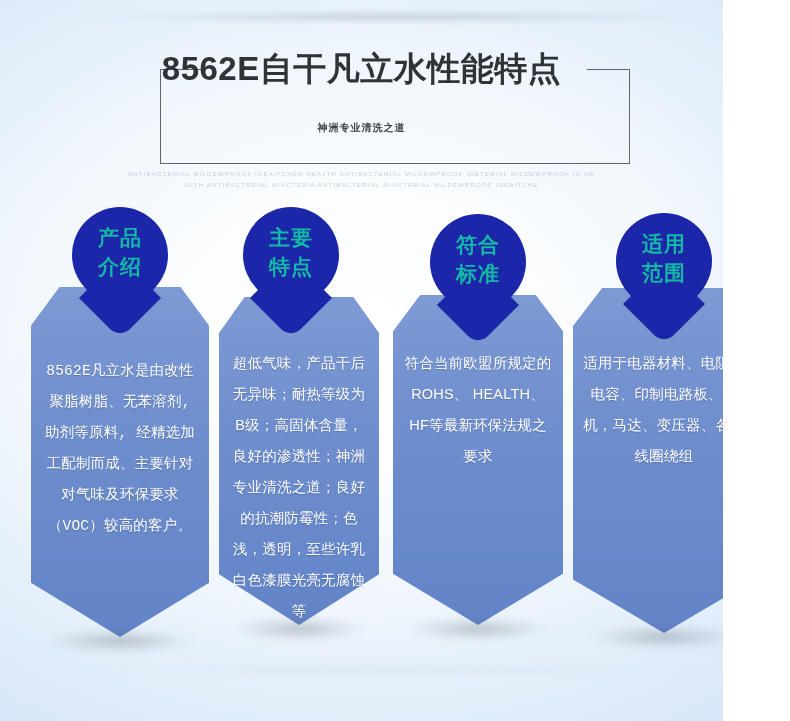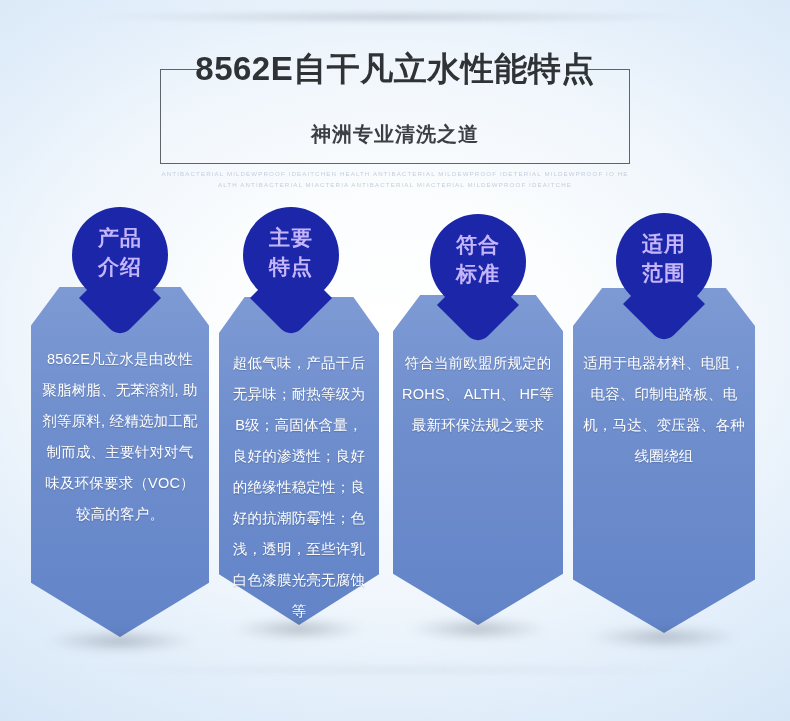--- a/index.html
+++ b/index.html
@@ -8,21 +8,21 @@
   }
   body {
     width: 790px;
     height: 721px;
     overflow: hidden;
     font-family: "Liberation Sans", "DejaVu Sans", sans-serif;
   }
 
   #poster {
     position: relative;
-    width: 790px;
+    width: 723px;
     height: 721px;
     background:
       radial-gradient(ellipse 700px 520px at 50% 46%,
         #ffffff 0%, #fbfdfe 26%, #f0f6fc 52%, #e2eefa 72%, #d3e4f6 100%);
     overflow: hidden;
   }
 
   
   .top-band {
     position: absolute;
@@ -80,21 +80,21 @@
     color: #2f3336;
     letter-spacing: 0.5px;
     white-space: nowrap;
   }
   .subtitle {
     position: absolute;
     left: 0;
     right: 0;
     top: 121px;
     text-align: center;
-    font-size: 20px;
+    font-size: 10px;
     font-weight: bold;
     color: #3b4045;
     letter-spacing: 1px;
   }
 
   
   .watermark {
     position: absolute;
     left: 0;
     right: 0;
@@ -181,21 +181,21 @@
     transform: translateX(-50%) rotate(45deg);
     border-radius: 0 0 14px 0;
     z-index: -1;
   }
   .badge-label {
     position: absolute;
     left: 0;
     right: 0;
     top: 16px;
     text-align: center;
-    color: #c4b5fd;
+    color: #14b8a6;
     font-size: 21px;
     font-weight: bold;
     line-height: 29px;
     letter-spacing: 1px;
     white-space: pre-line;
   }
 </style>
 </head>
 <body>
 
@@ -211,41 +211,41 @@
   <div class="watermark">
     <div>ANTIBACTERIAL MILDEWPROOF IDEAITCHEN HEALTH ANTIBACTERIAL MILDEWPROOF IDETERIAL MILDEWPROOF IO HE</div>
     <div>ALTH ANTIBACTERIAL MIACTERIA ANTIBACTERIAL MIACTERIAL MILDEWPROOF IDEAITCHE</div>
   </div>
 
   <div class="columns">
 
     <div class="column" style="left:31px; width:178px;">
       <div class="panel" style="top:287px; height:350px;"></div>
       <div class="panel-shadow" style="top:630px;"></div>
-      <div class="panel-text" style="top:344px;">8562E凡立水是由改性聚脂树脂、无苯溶剂, 助剂等原料, 经精选加工配制而成、主要针对对气味及环保要求（VOC）较高的客户。</div>
+      <div class="panel-text" style="top:356px;font-family:Liberation Mono, monospace;">8562E凡立水是由改性聚脂树脂、无苯溶剂, 助剂等原料, 经精选加工配制而成、主要针对对气味及环保要求（VOC）较高的客户。</div>
       <div class="badge" style="left:41px; top:207px;">
         <div class="badge-label">产品
 介绍</div>
       </div>
     </div>
 
     <div class="column" style="left:219px; width:160px;">
       <div class="panel" style="top:297px; height:328px;"></div>
       <div class="panel-shadow" style="top:618px;"></div>
-      <div class="panel-text" style="top:348px;">超低气味，产品干后无异味；耐热等级为B级；高固体含量，良好的渗透性；良好的绝缘性稳定性；良好的抗潮防霉性；色浅，透明，至些许乳白色漆膜光亮无腐蚀等</div>
+      <div class="panel-text" style="top:348px;">超低气味，产品干后无异味；耐热等级为B级；高固体含量，良好的渗透性；神洲专业清洗之道；良好的抗潮防霉性；色浅，透明，至些许乳白色漆膜光亮无腐蚀等</div>
       <div class="badge" style="left:24px; top:207px;">
         <div class="badge-label">主要
 特点</div>
       </div>
     </div>
 
     <div class="column" style="left:393px; width:170px;">
       <div class="panel" style="top:295px; height:330px;"></div>
       <div class="panel-shadow" style="top:618px;"></div>
-      <div class="panel-text" style="top:348px;">符合当前欧盟所规定的ROHS、 ALTH、 HF等最新环保法规之要求</div>
+      <div class="panel-text" style="top:348px;">符合当前欧盟所规定的ROHS、 HEALTH、 HF等最新环保法规之要求</div>
       <div class="badge" style="left:37px; top:214px;">
         <div class="badge-label">符合
 标准</div>
       </div>
     </div>
 
     <div class="column" style="left:573px; width:182px;">
       <div class="panel" style="top:288px; height:345px;"></div>
       <div class="panel-shadow" style="top:626px;"></div>
       <div class="panel-text" style="top:348px;">适用于电器材料、电阻，电容、印制电路板、电机，马达、变压器、各种线圈绕组</div>

